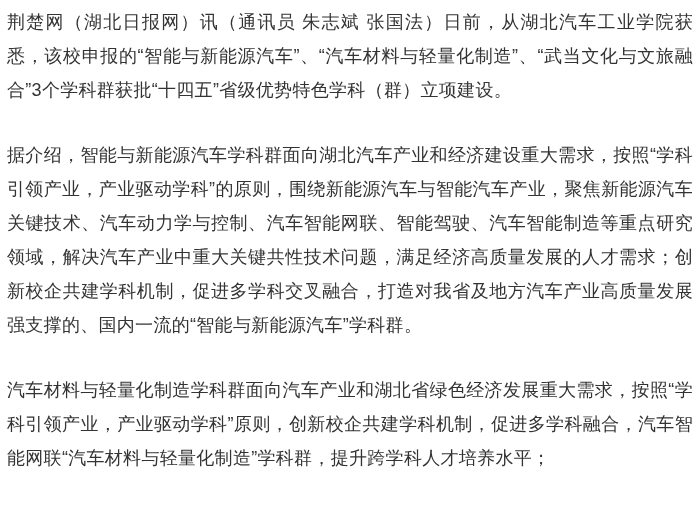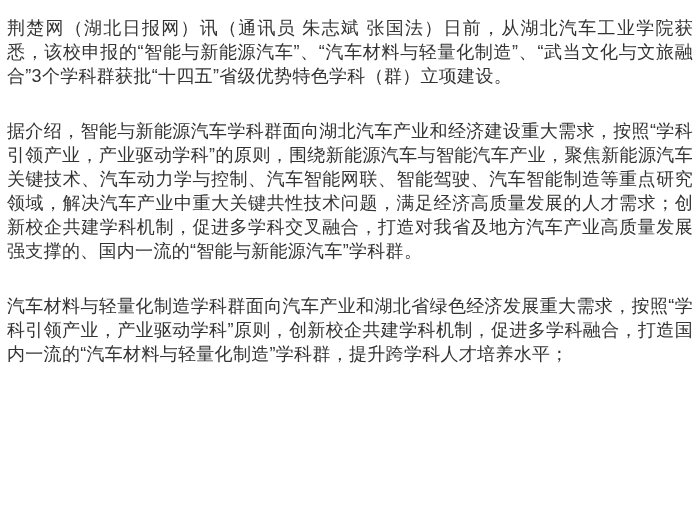--- a/index.html
+++ b/index.html
@@ -10,30 +10,30 @@
   body {
     width: 700px;
     height: 523px;
     overflow: hidden;
     font-family: "Liberation Sans", sans-serif;
   }
   .article {
     padding: 4px 7px 0 7px;
   }
   .article p {
-    margin: 12px 0 31px 0;
+    margin: 1px 0 31px 0;
     font-size: 18px;
-    line-height: 24px;
+    line-height: 34px;
     letter-spacing: 0.3px;
     color: #333333;
     text-align: justify;
     text-justify: inter-ideograph;
     word-break: break-all;
   }
 </style>
 </head>
 <body>
 
 <div class="article">
   <p>荆楚网（湖北日报网）讯（通讯员 朱志斌 张国法）日前，从湖北汽车工业学院获悉，该校申报的“智能与新能源汽车”、“汽车材料与轻量化制造”、“武当文化与文旅融合”3个学科群获批“十四五”省级优势特色学科（群）立项建设。</p>
   <p>据介绍，智能与新能源汽车学科群面向湖北汽车产业和经济建设重大需求，按照“学科引领产业，产业驱动学科”的原则，围绕新能源汽车与智能汽车产业，聚焦新能源汽车关键技术、汽车动力学与控制、汽车智能网联、智能驾驶、汽车智能制造等重点研究领域，解决汽车产业中重大关键共性技术问题，满足经济高质量发展的人才需求；创新校企共建学科机制，促进多学科交叉融合，打造对我省及地方汽车产业高质量发展强支撑的、国内一流的“智能与新能源汽车”学科群。</p>
-  <p>汽车材料与轻量化制造学科群面向汽车产业和湖北省绿色经济发展重大需求，按照“学科引领产业，产业驱动学科”原则，创新校企共建学科机制，促进多学科融合，打造国内一流的“汽车材料与轻量化制造”学科群，提升跨学科人才培养水平；</p>
+  <p>汽车材料与轻量化制造学科群面向汽车产业和湖北省绿色经济发展重大需求，按照“学科引领产业，产业驱动学科”原则，创新校企共建学科机制，促进多学科融合，汽车智能网联“汽车材料与轻量化制造”学科群，提升跨学科人才培养水平；</p>
 </div>
 
 </body></html>

